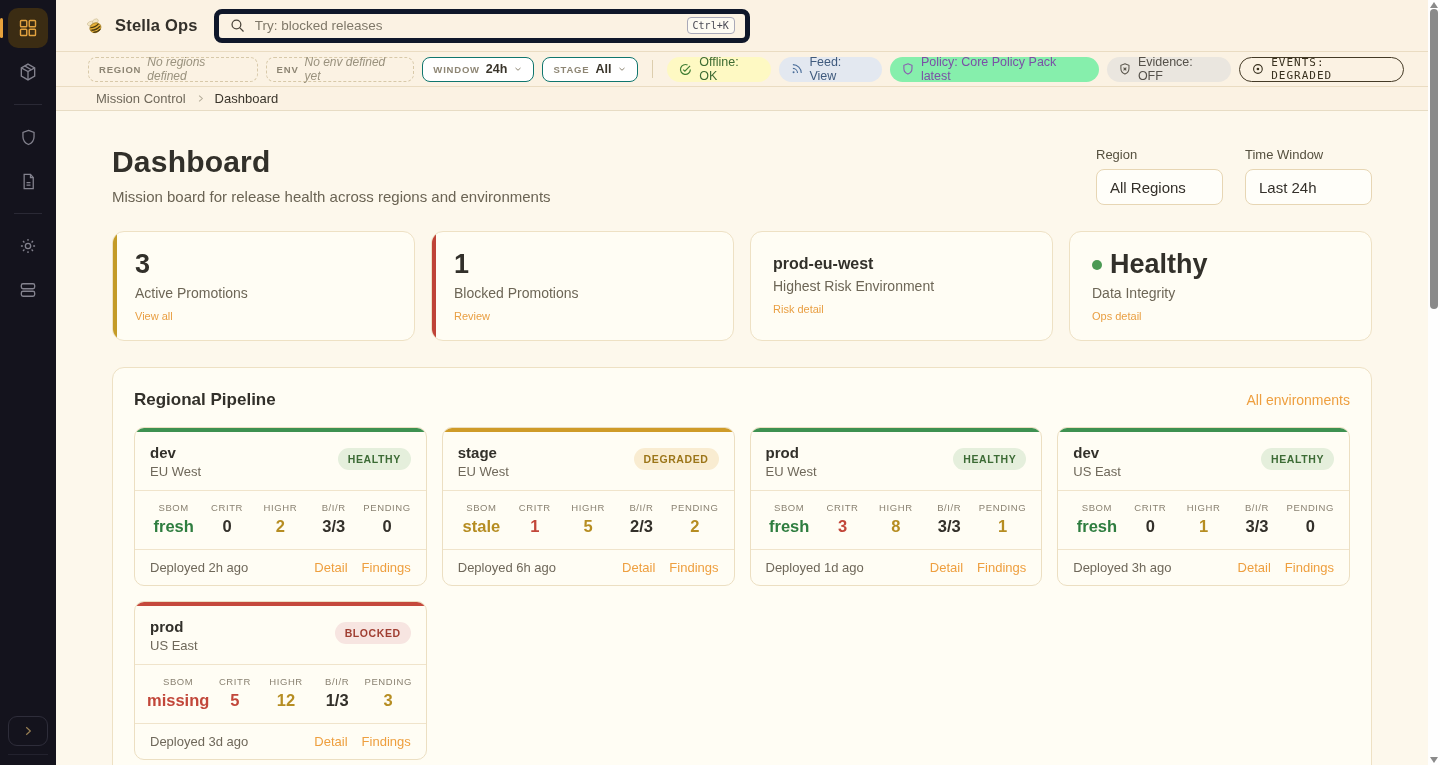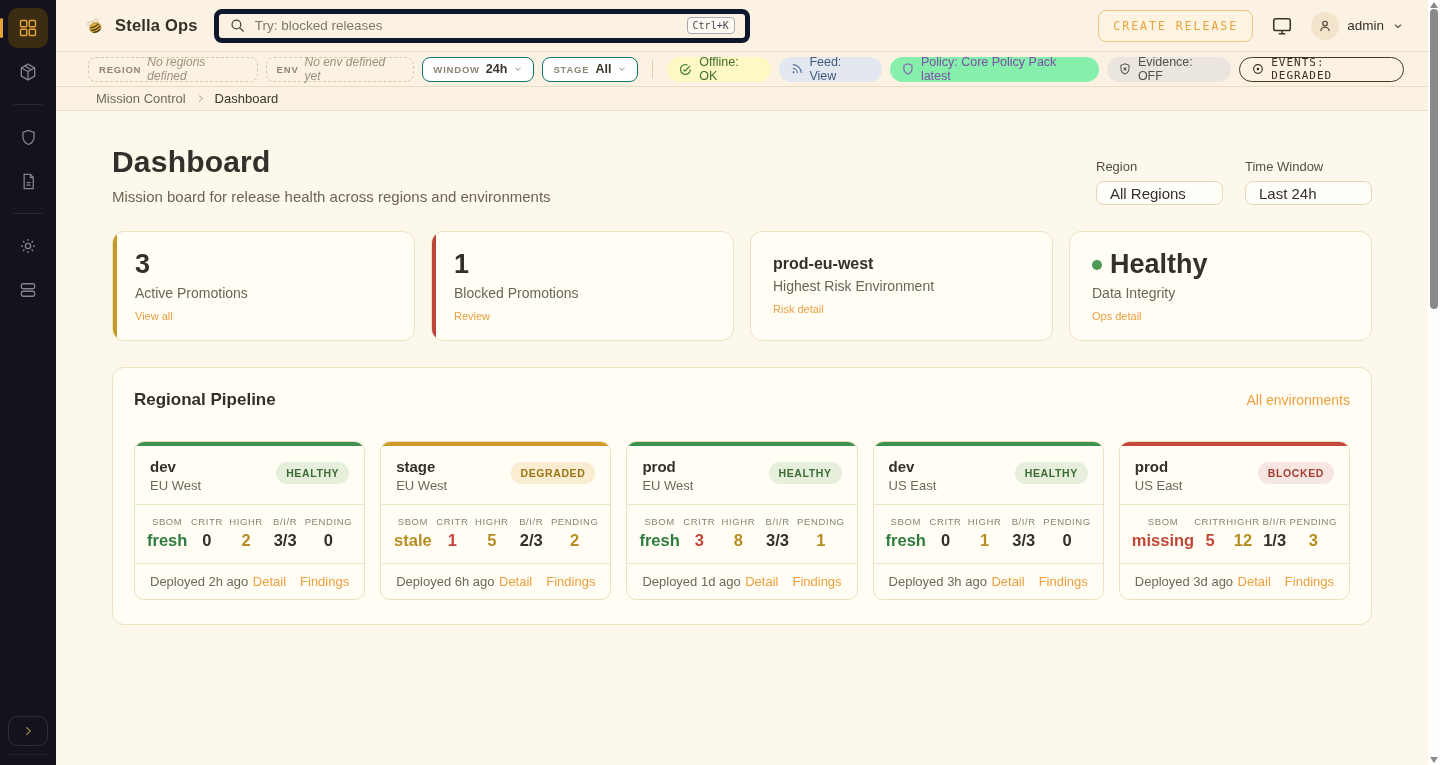--- a/index.html
+++ b/index.html
@@ -66,40 +66,40 @@
   .crumb { color:#6f685a; cursor:pointer; }
   .crumb.current { color:#3a352b; }
 
   
   .content { padding:34px 56px 0; background:#fdf8ec; }
   .hero { display:flex; align-items:flex-end; justify-content:space-between; }
   .page-title { font-size:30px; font-weight:bold; color:#32302a; letter-spacing:0.2px; }
   .page-subtitle { font-size:15px; color:#6b6454; margin-top:9px; }
   .hero-filters { display:flex; gap:22px; }
   .field label { display:block; font-size:13px; color:#55503f; margin-bottom:7px; }
-  .select-box { min-width:127px; height:24px; background:#fffef9; border:1px solid #e7d6b4; border-radius:8px; display:flex; align-items:center; padding:0 13px; font-size:15px; color:#34302a; cursor:pointer; }
+  .select-box { min-width:127px; height:36px; background:#fffef9; border:1px solid #e7d6b4; border-radius:8px; display:flex; align-items:center; padding:0 13px; font-size:15px; color:#34302a; cursor:pointer; }
 
   
   .summary-row { margin-top:26px; display:grid; grid-template-columns:repeat(4,1fr); gap:16px; }
   .sum-card { position:relative; background:#fffdf4; border:1px solid #eee1c4; border-radius:12px; padding:17px 22px 15px; overflow:hidden; min-height:110px; }
   .sum-accent { position:absolute; left:0; top:0; bottom:0; width:4px; }
   .sumaccent-amber { background:#c49b27; }
   .sumaccent-red { background:#bf4337; }
   .sum-value { font-size:27px; font-weight:bold; color:#32302a; line-height:1.15; }
   .sum-value.small { font-size:16px; padding-top:6px; }
   .dot { display:inline-block; width:10px; height:10px; border-radius:50%; background:#4c9a54; margin-right:8px; vertical-align:3px; }
   .sum-label { font-size:14px; color:#6d6656; margin-top:5px; }
   .sum-link { font-size:11px; color:#e99f43; margin-top:9px; cursor:pointer; display:inline-block; }
 
   
   .pipeline { margin-top:26px; background:#fffdf4; border:1px solid #eee1c4; border-radius:12px; padding:22px 21px 24px; }
   .pipe-header { display:flex; align-items:center; justify-content:space-between; }
   .pipe-title { font-size:17px; font-weight:bold; color:#32302a; }
   .pipe-all { font-size:14px; color:#ee9f3f; cursor:pointer; }
-  .pipe-grid { margin-top:31px; display:grid; grid-template-columns:repeat(5,1fr); gap:15px; }
+  .pipe-grid { margin-top:17px; display:grid; grid-template-columns:repeat(4,1fr); gap:15px; }
   .pipe-card { border:1px solid #ecdfc2; border-radius:10px; background:#fffdf4; overflow:hidden; display:flex; flex-direction:column; }
   .pipe-accent { height:4px; }
   .accentbar-healthy { background:#3e9150; }
   .accentbar-degraded { background:#cf9b28; }
   .accentbar-blocked { background:#c5493c; }
   .pipe-head { display:flex; justify-content:space-between; align-items:flex-start; padding:12px 15px 11px; }
   .pipe-env { font-size:15px; font-weight:bold; color:#32302a; }
   .pipe-region { font-size:13px; color:#6f685a; margin-top:3px; }
   .badge { border-radius:999px; padding:5px 10px; font-size:10.5px; font-weight:bold; letter-spacing:0.6px; margin-top:4px; }
   .badge-healthy { background:#e5efdc; color:#3c6b35; }
@@ -195,41 +195,20 @@
       <span class="brand-name">Stella Ops</span>
     </div>
     <div class="search">
       <svg width="17" height="17" viewBox="0 0 24 24" fill="none" stroke="#4a443a" stroke-width="1.8">
           <circle cx="10.5" cy="10.5" r="6.2"></circle>
           <path d="M15.3 15.3 20.5 20.5"></path>
         </svg>
       <input type="text" placeholder="Try: blocked releases" style="">
       <span class="kbd">Ctrl+K</span>
     </div>
-    <div class="top-right">
-      <button class="create-btn">CREATE RELEASE</button>
-      <span class="icon-btn">
-        <svg width="22" height="22" viewBox="0 0 24 24" fill="none" stroke="#3a352b" stroke-width="1.7">
-            <rect x="3" y="4" width="18" height="13" rx="2"></rect>
-            <path d="M12 17v3M8.5 20.5h7"></path>
-          </svg>
-      </span>
-      <div class="user">
-        <span class="avatar">
-          <svg width="16" height="16" viewBox="0 0 24 24" fill="none" stroke="#4a4438" stroke-width="1.8">
-              <circle cx="12" cy="8.3" r="3.4"></circle>
-              <path d="M5.5 19.5c1-3.8 3.4-5.6 6.5-5.6s5.5 1.8 6.5 5.6"></path>
-            </svg>
-        </span>
-        <span class="user-name">admin</span>
-        <svg width="12" height="12" viewBox="0 0 24 24" fill="none" stroke="#55503f" stroke-width="2.2">
-            <path d="M6 9.5 12 15l6-5.5"></path>
-          </svg>
-      </div>
-    </div>
   </header>
 
   <div class="contextbar">
     <div class="chip dashed">
       <span class="chip-label">REGION</span>
       <span class="chip-placeholder">No regions defined</span>
     </div>
     <div class="chip dashed">
       <span class="chip-label">ENV</span>
       <span class="chip-placeholder">No env defined yet</span>

